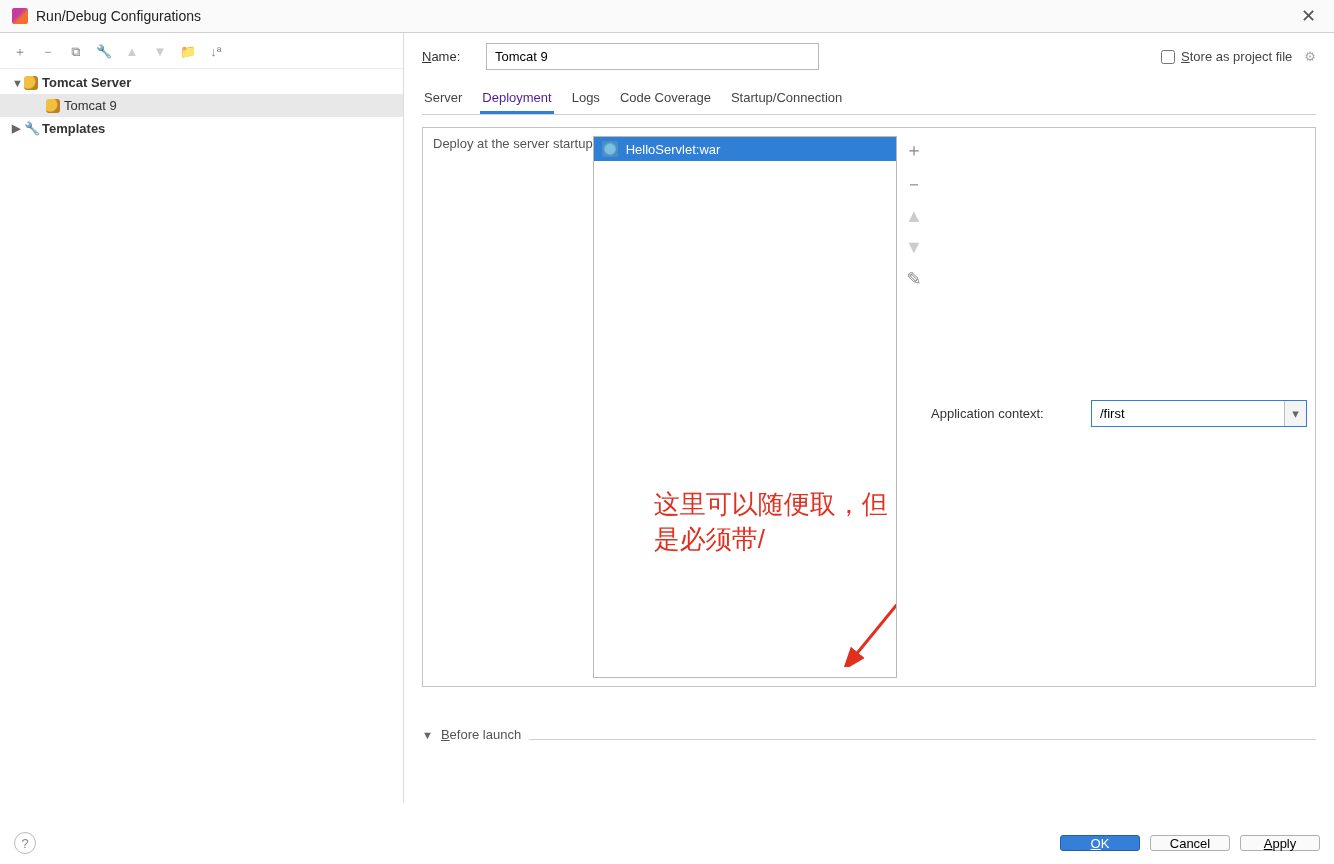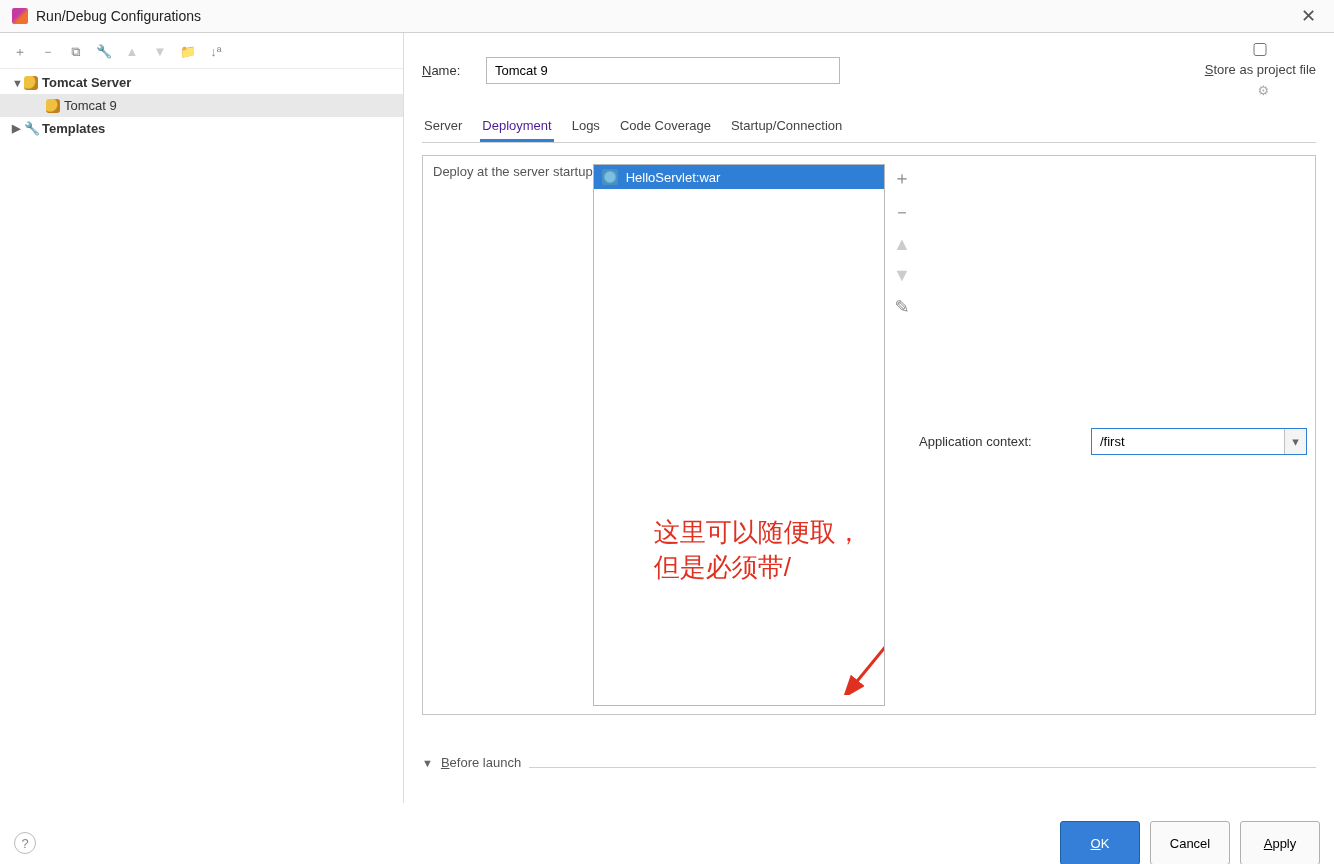--- a/index.html
+++ b/index.html
@@ -102,21 +102,20 @@
   border: 1px solid #b8b8b8;
   padding: 5px 8px;
   font-family: inherit;
   font-size: 13px;
 }
 .store-row {
   display: flex;
   align-items: center;
   gap: 6px;
   color: #444;
-  flex-direction: column;
 }
 .store-row .gear { color: #aaa; margin-left: 6px; }
 .tabs {
   display: flex;
   gap: 16px;
   border-bottom: 1px solid #d0d0d0;
   margin-bottom: 12px;
 }
 .tab {
   padding: 6px 2px;
@@ -184,21 +183,20 @@
 }
 .arrow-svg {
   position: absolute;
   left: 250px;
   top: 400px;
   pointer-events: none;
 }
 .app-context-row {
   display: flex;
   align-items: center;
-  gap: 12px;
   margin-top: 12px;
 }
 .app-context-row label { width: 160px; }
 .combo {
   flex: 1;
   display: flex;
   border: 1px solid #2f7fd6;
 }
 .combo input {
   flex: 1;
@@ -237,21 +235,21 @@
   width: 22px; height: 22px;
   border: 1px solid #bbb;
   border-radius: 50%;
   display: flex; align-items: center; justify-content: center;
   color: #888;
   cursor: pointer;
 }
 .bottom-bar .spacer { flex: 1; }
 .btn {
   min-width: 80px;
-  height: 44px;
+  height: 16px;
   padding: 0 18px;
   border: 1px solid #b0b0b0;
   background: #fafafa;
   border-radius: 3px;
   cursor: pointer;
   font-size: 13px;
 }
 .btn.primary {
   background: #367fd8;
   border-color: #2060a8;

